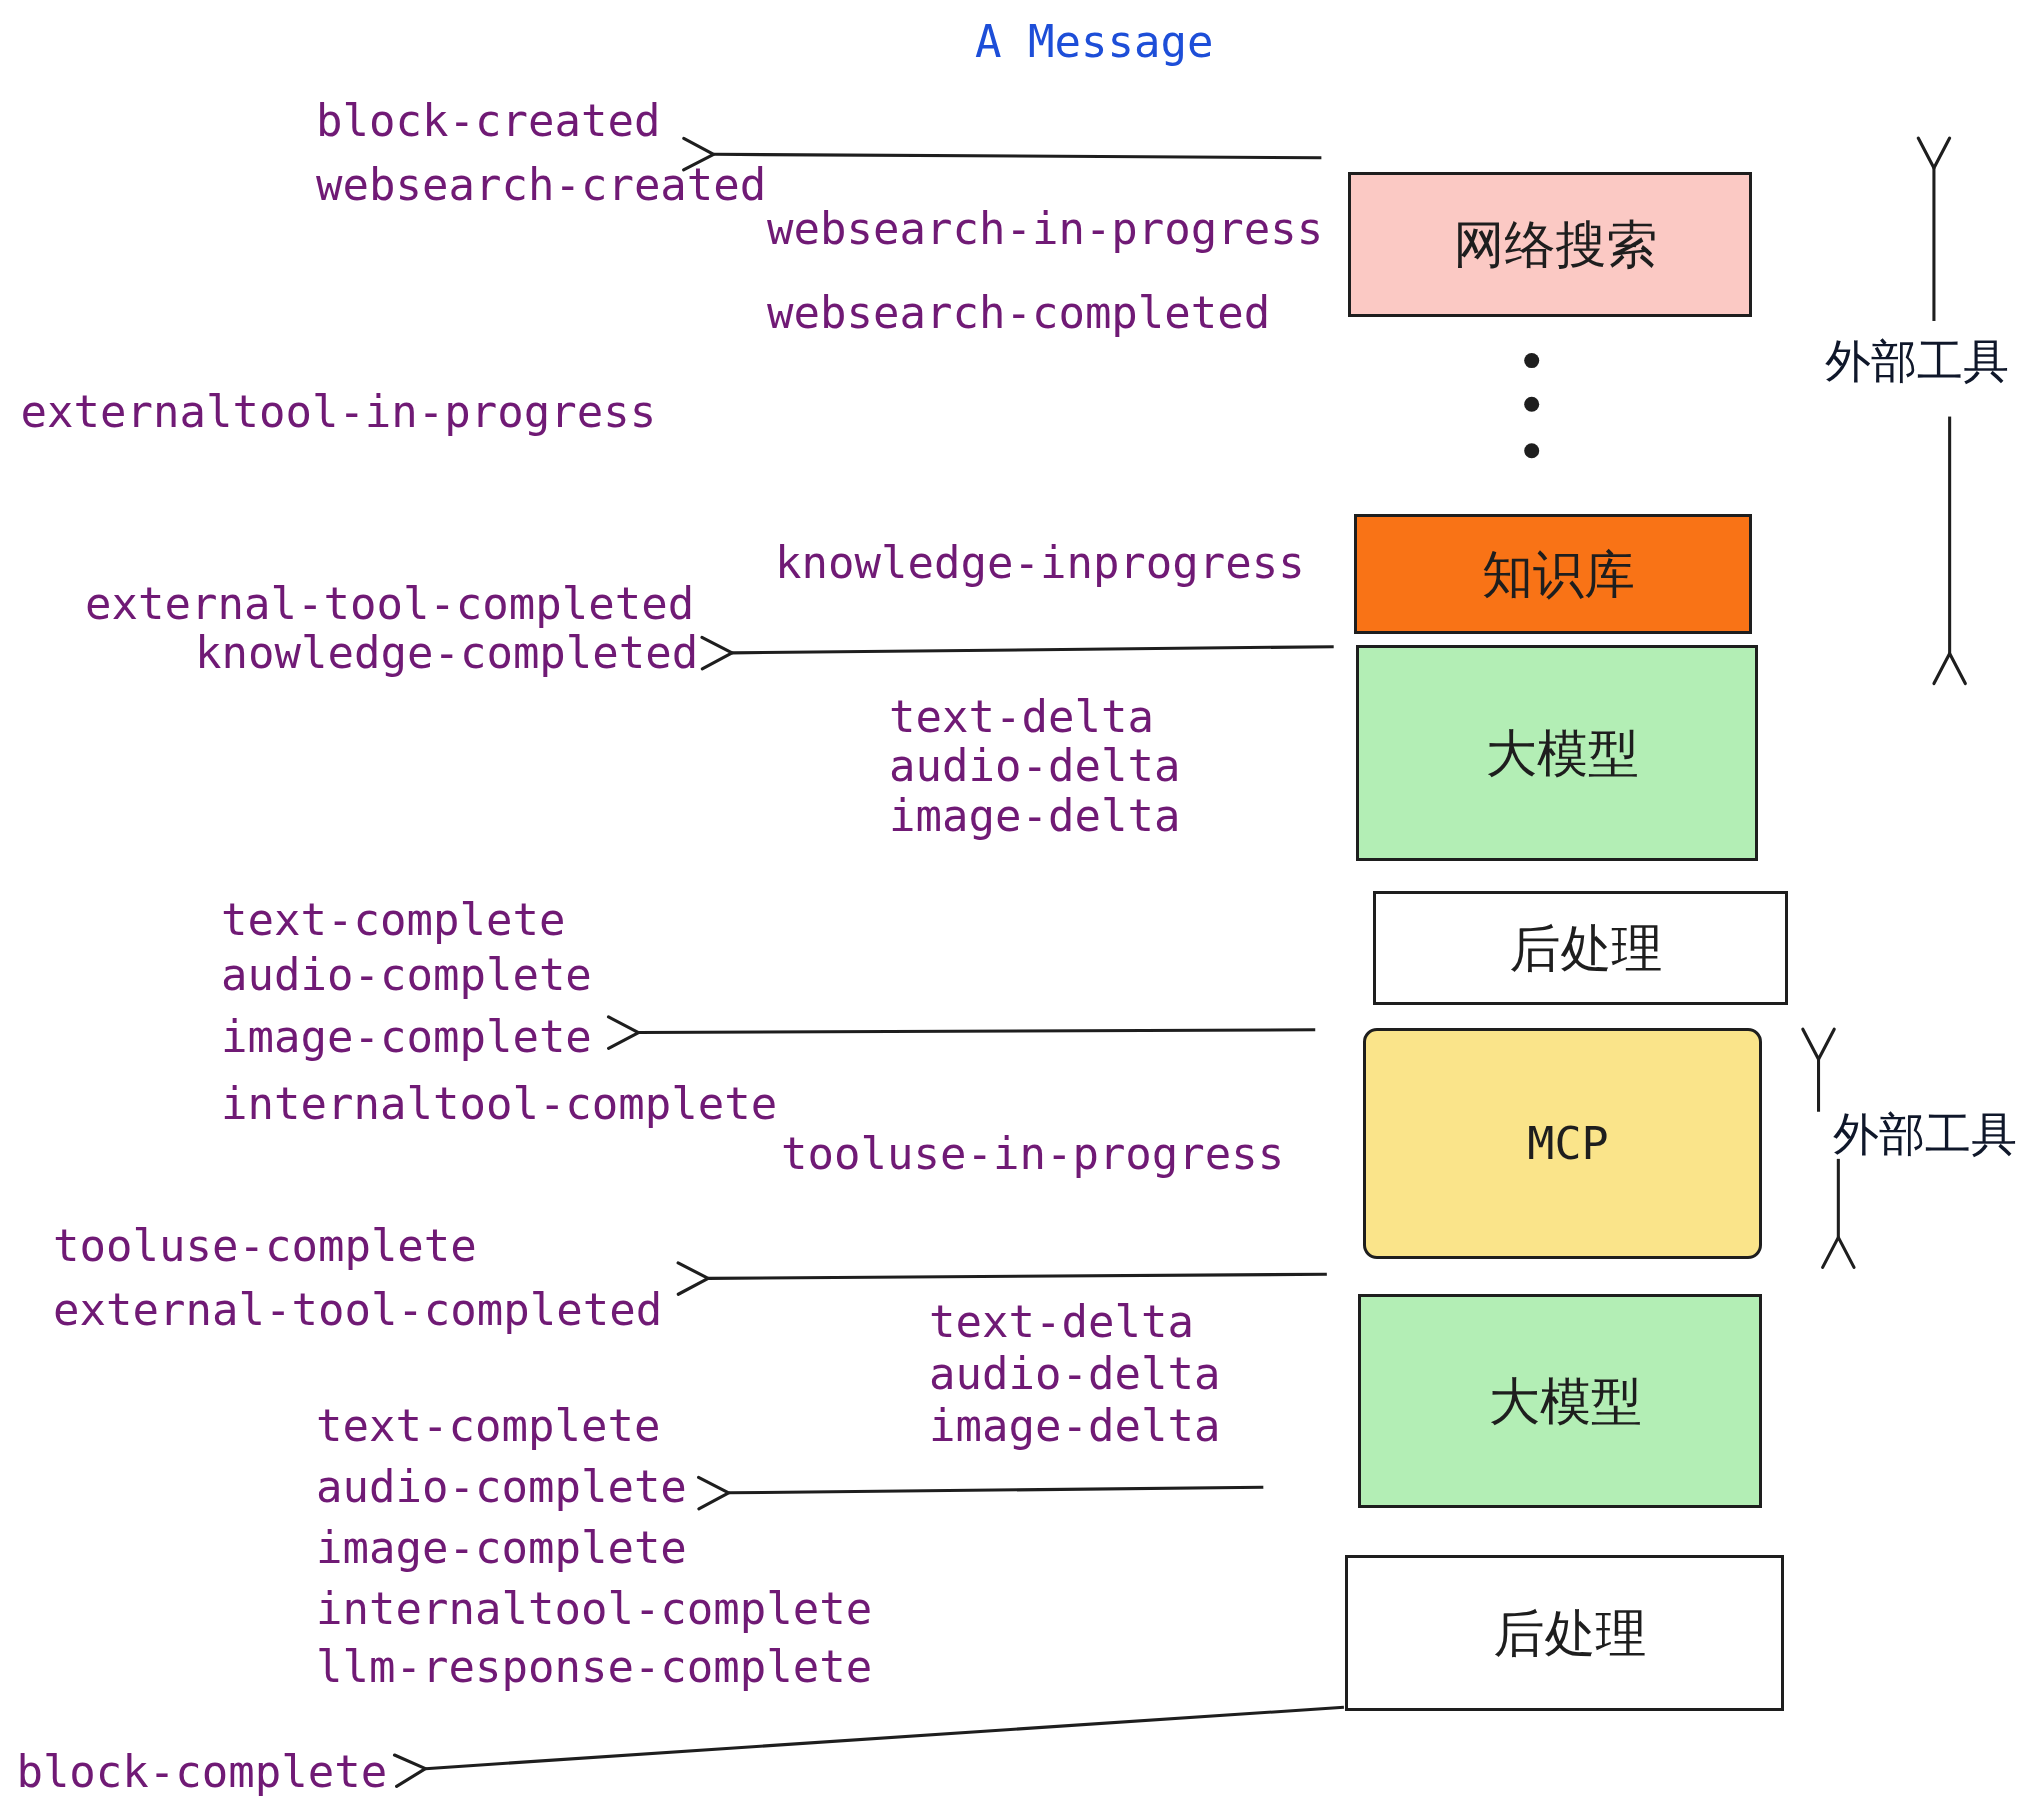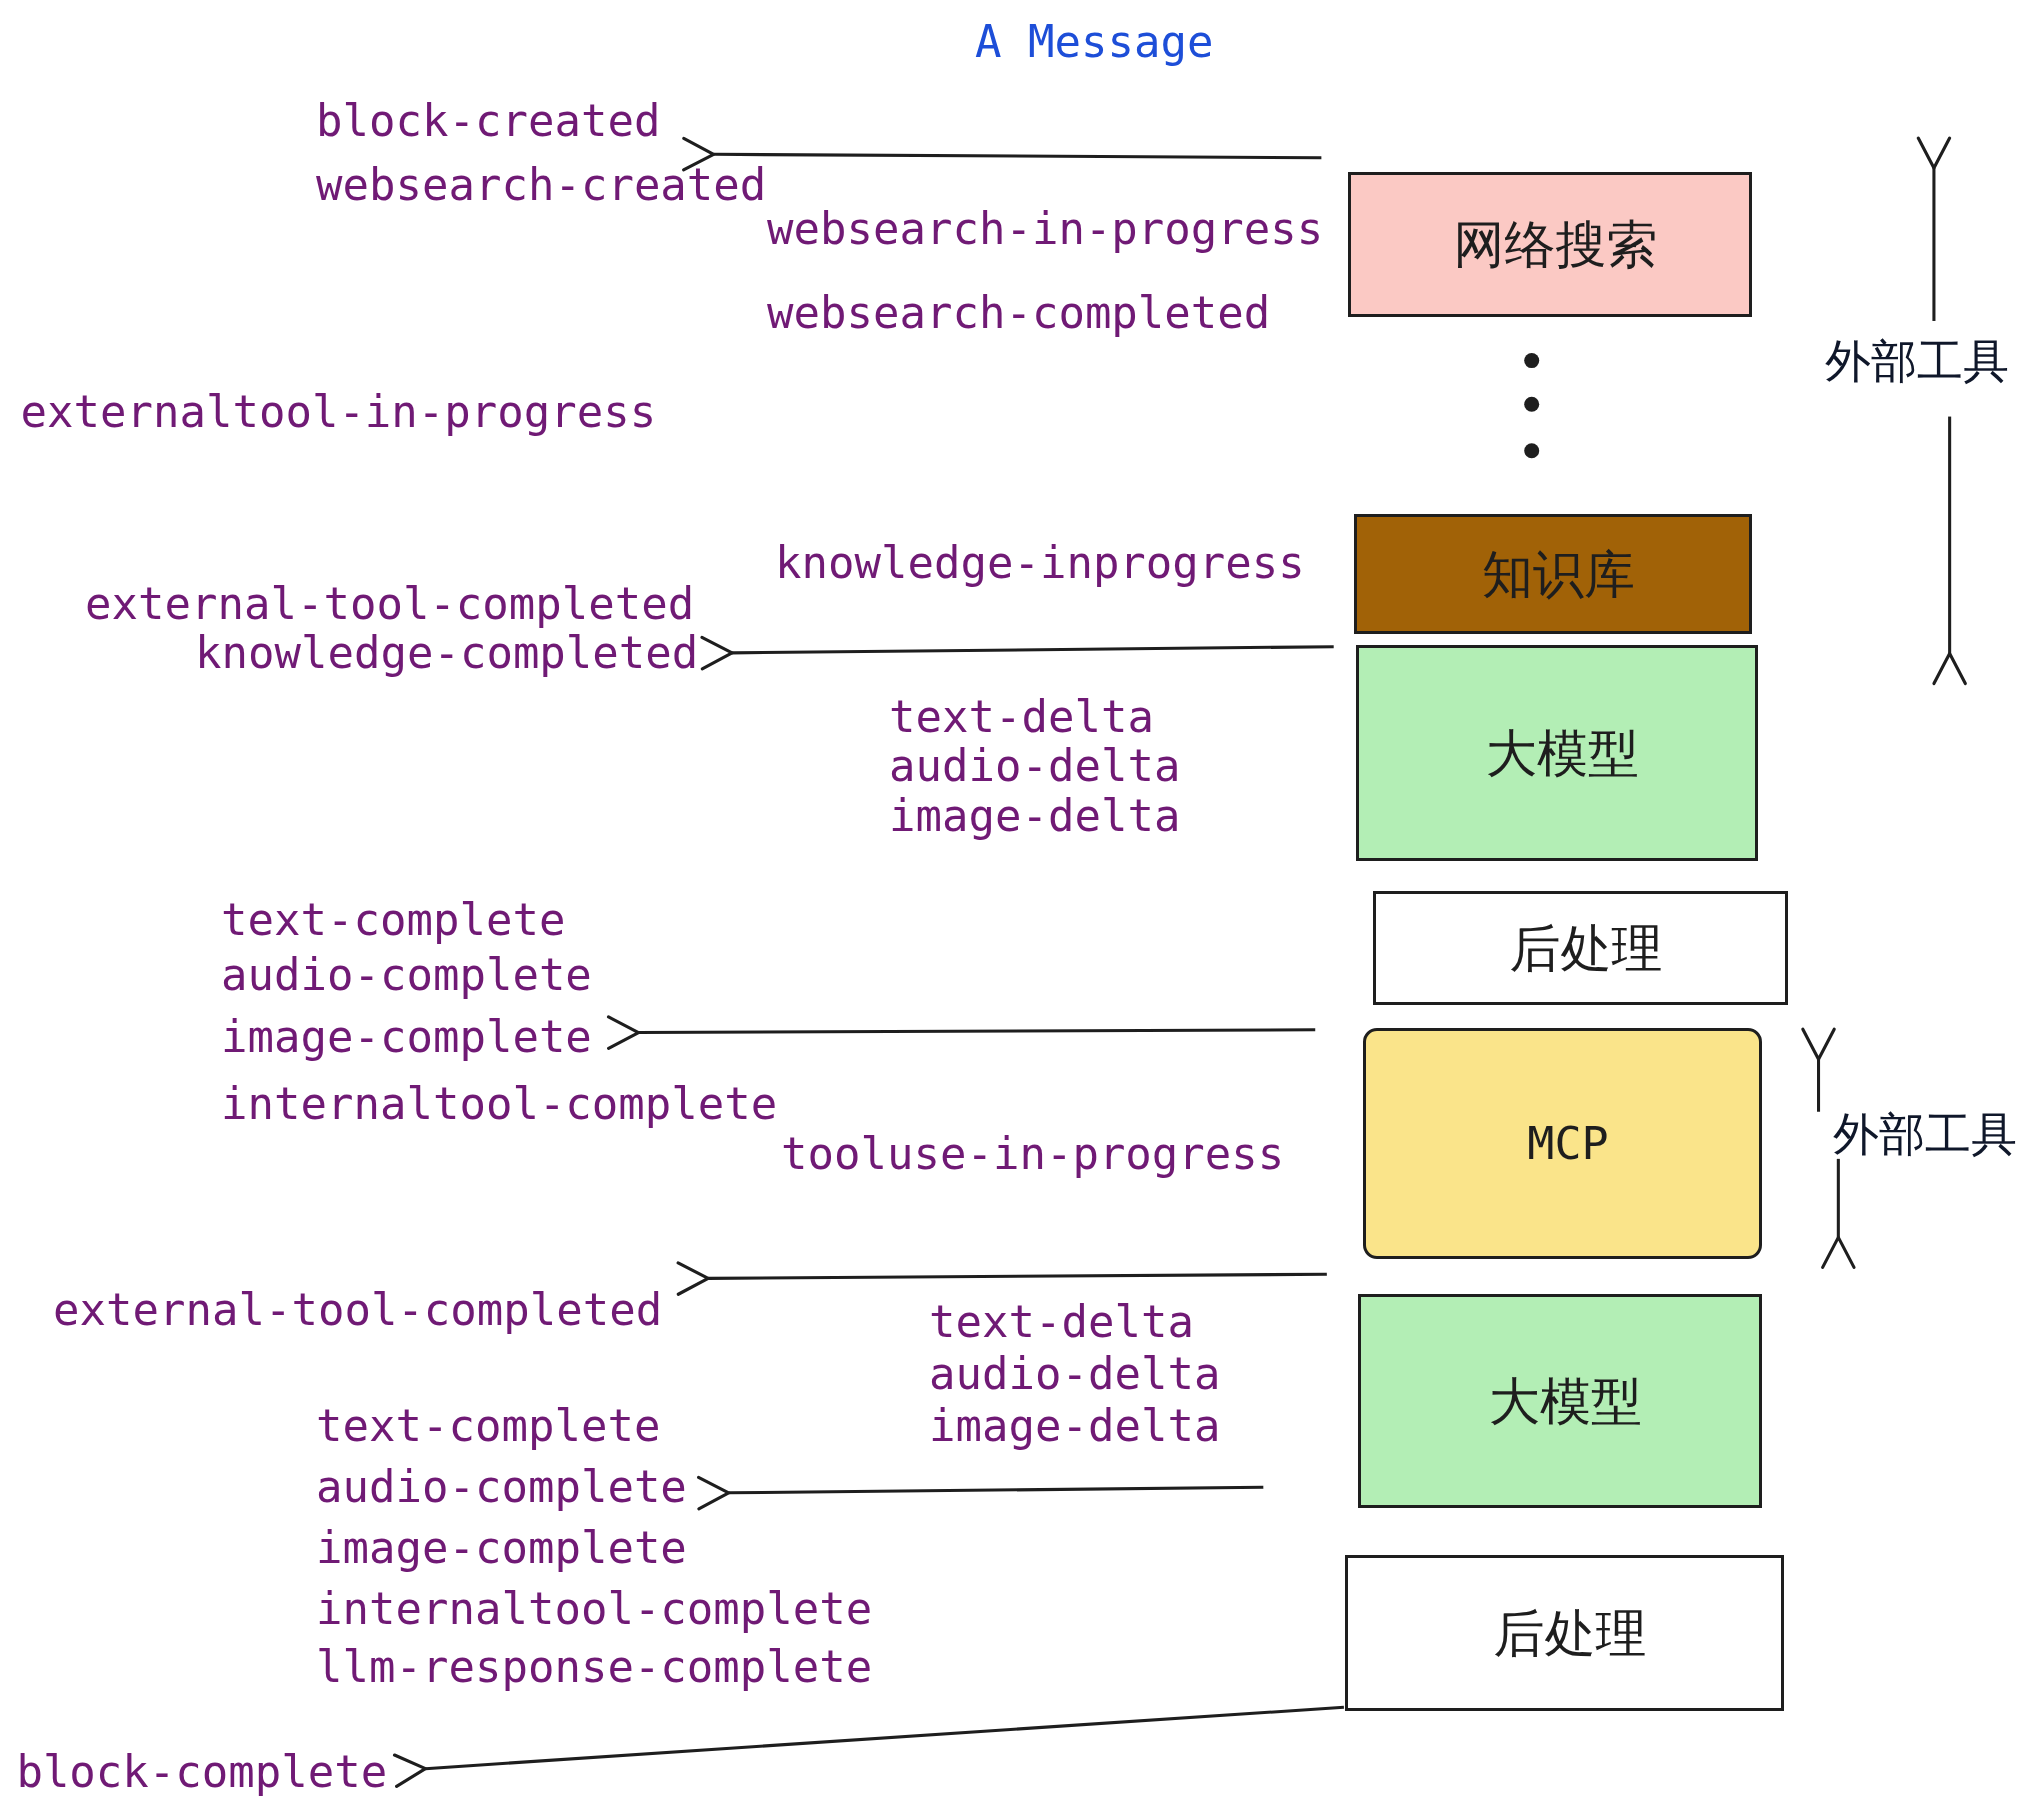--- a/index.html
+++ b/index.html
@@ -89,39 +89,40 @@
   <div class="ev" style="left:889px;top:740px;">audio-delta</div>
   <div class="ev" style="left:889px;top:790px;">image-delta</div>
 
   <div class="ev" style="left:221px;top:894px;">text-complete</div>
   <div class="ev" style="left:221px;top:949px;">audio-complete</div>
   <div class="ev" style="left:221px;top:1011px;">image-complete</div>
   <div class="ev" style="left:221px;top:1078px;">internaltool-complete</div>
 
   <div class="ev" style="left:781px;top:1128px;">tooluse-in-progress</div>
 
+  <div class="ev" style="left:53px;top:1220px;">tooluse-complete</div>
   <div class="ev" style="left:53px;top:1284px;">external-tool-completed</div>
 
   <div class="ev" style="left:929px;top:1296px;">text-delta</div>
   <div class="ev" style="left:929px;top:1348px;">audio-delta</div>
   <div class="ev" style="left:929px;top:1400px;">image-delta</div>
 
   <div class="ev" style="left:316px;top:1400px;">text-complete</div>
   <div class="ev" style="left:316px;top:1461px;">audio-complete</div>
   <div class="ev" style="left:316px;top:1522px;">image-complete</div>
   <div class="ev" style="left:316px;top:1583px;">internaltool-complete</div>
   <div class="ev" style="left:316px;top:1641px;">llm-response-complete</div>
 
   <div class="ev" style="left:16.4px;top:1746px;">block-complete</div>
 
   <div class="box" style="left: 1348px; top: 172px; width: 404px; height: 145px; background: rgb(251, 201, 196);">
     <span>网络搜索</span>
   </div>
 
-  <div class="box" style="left: 1354px; top: 514px; width: 398px; height: 120px; background: #a16207;">
+  <div class="box" style="left: 1354px; top: 514px; width: 398px; height: 120px; background: #f97316;">
     <span>知识库</span>
   </div>
 
   <div class="box" style="left: 1356px; top: 645px; width: 402px; height: 216px; background: rgb(179, 238, 181);">
     <span>大模型</span>
   </div>
 
   <div class="box" style="left: 1373px; top: 891px; width: 415px; height: 114px; background: rgb(255, 255, 255);">
     <span>后处理</span>
   </div>

